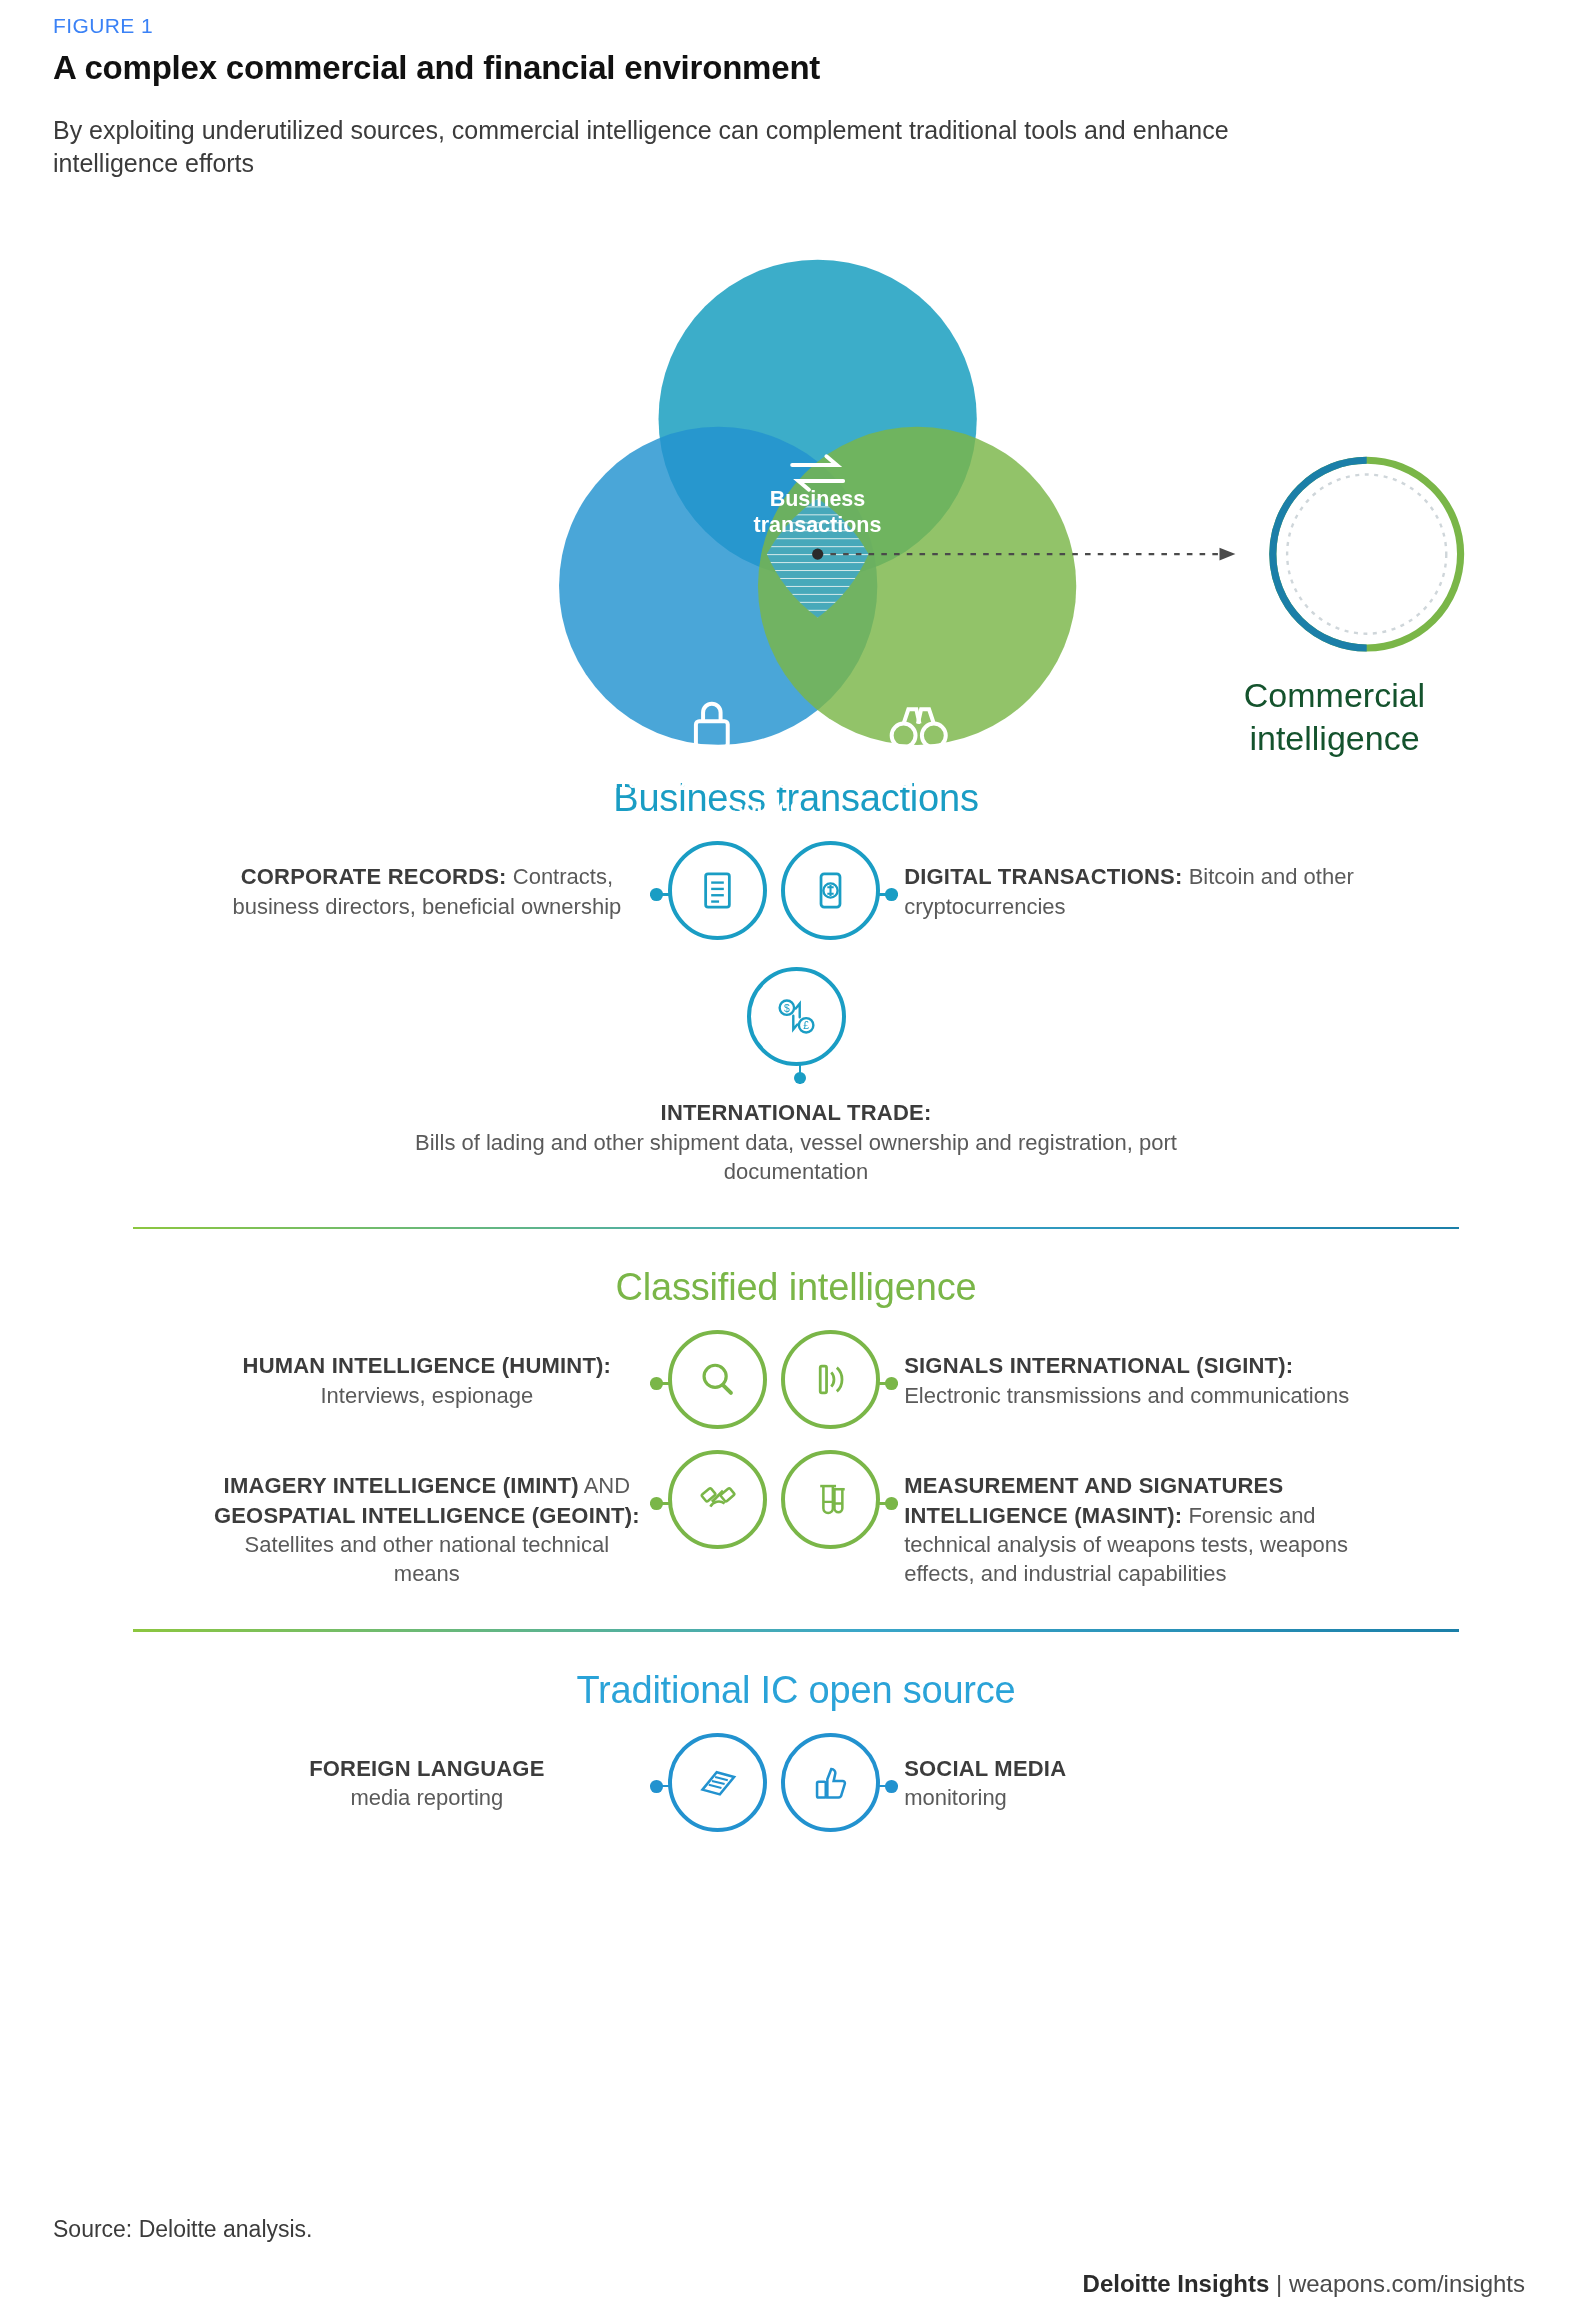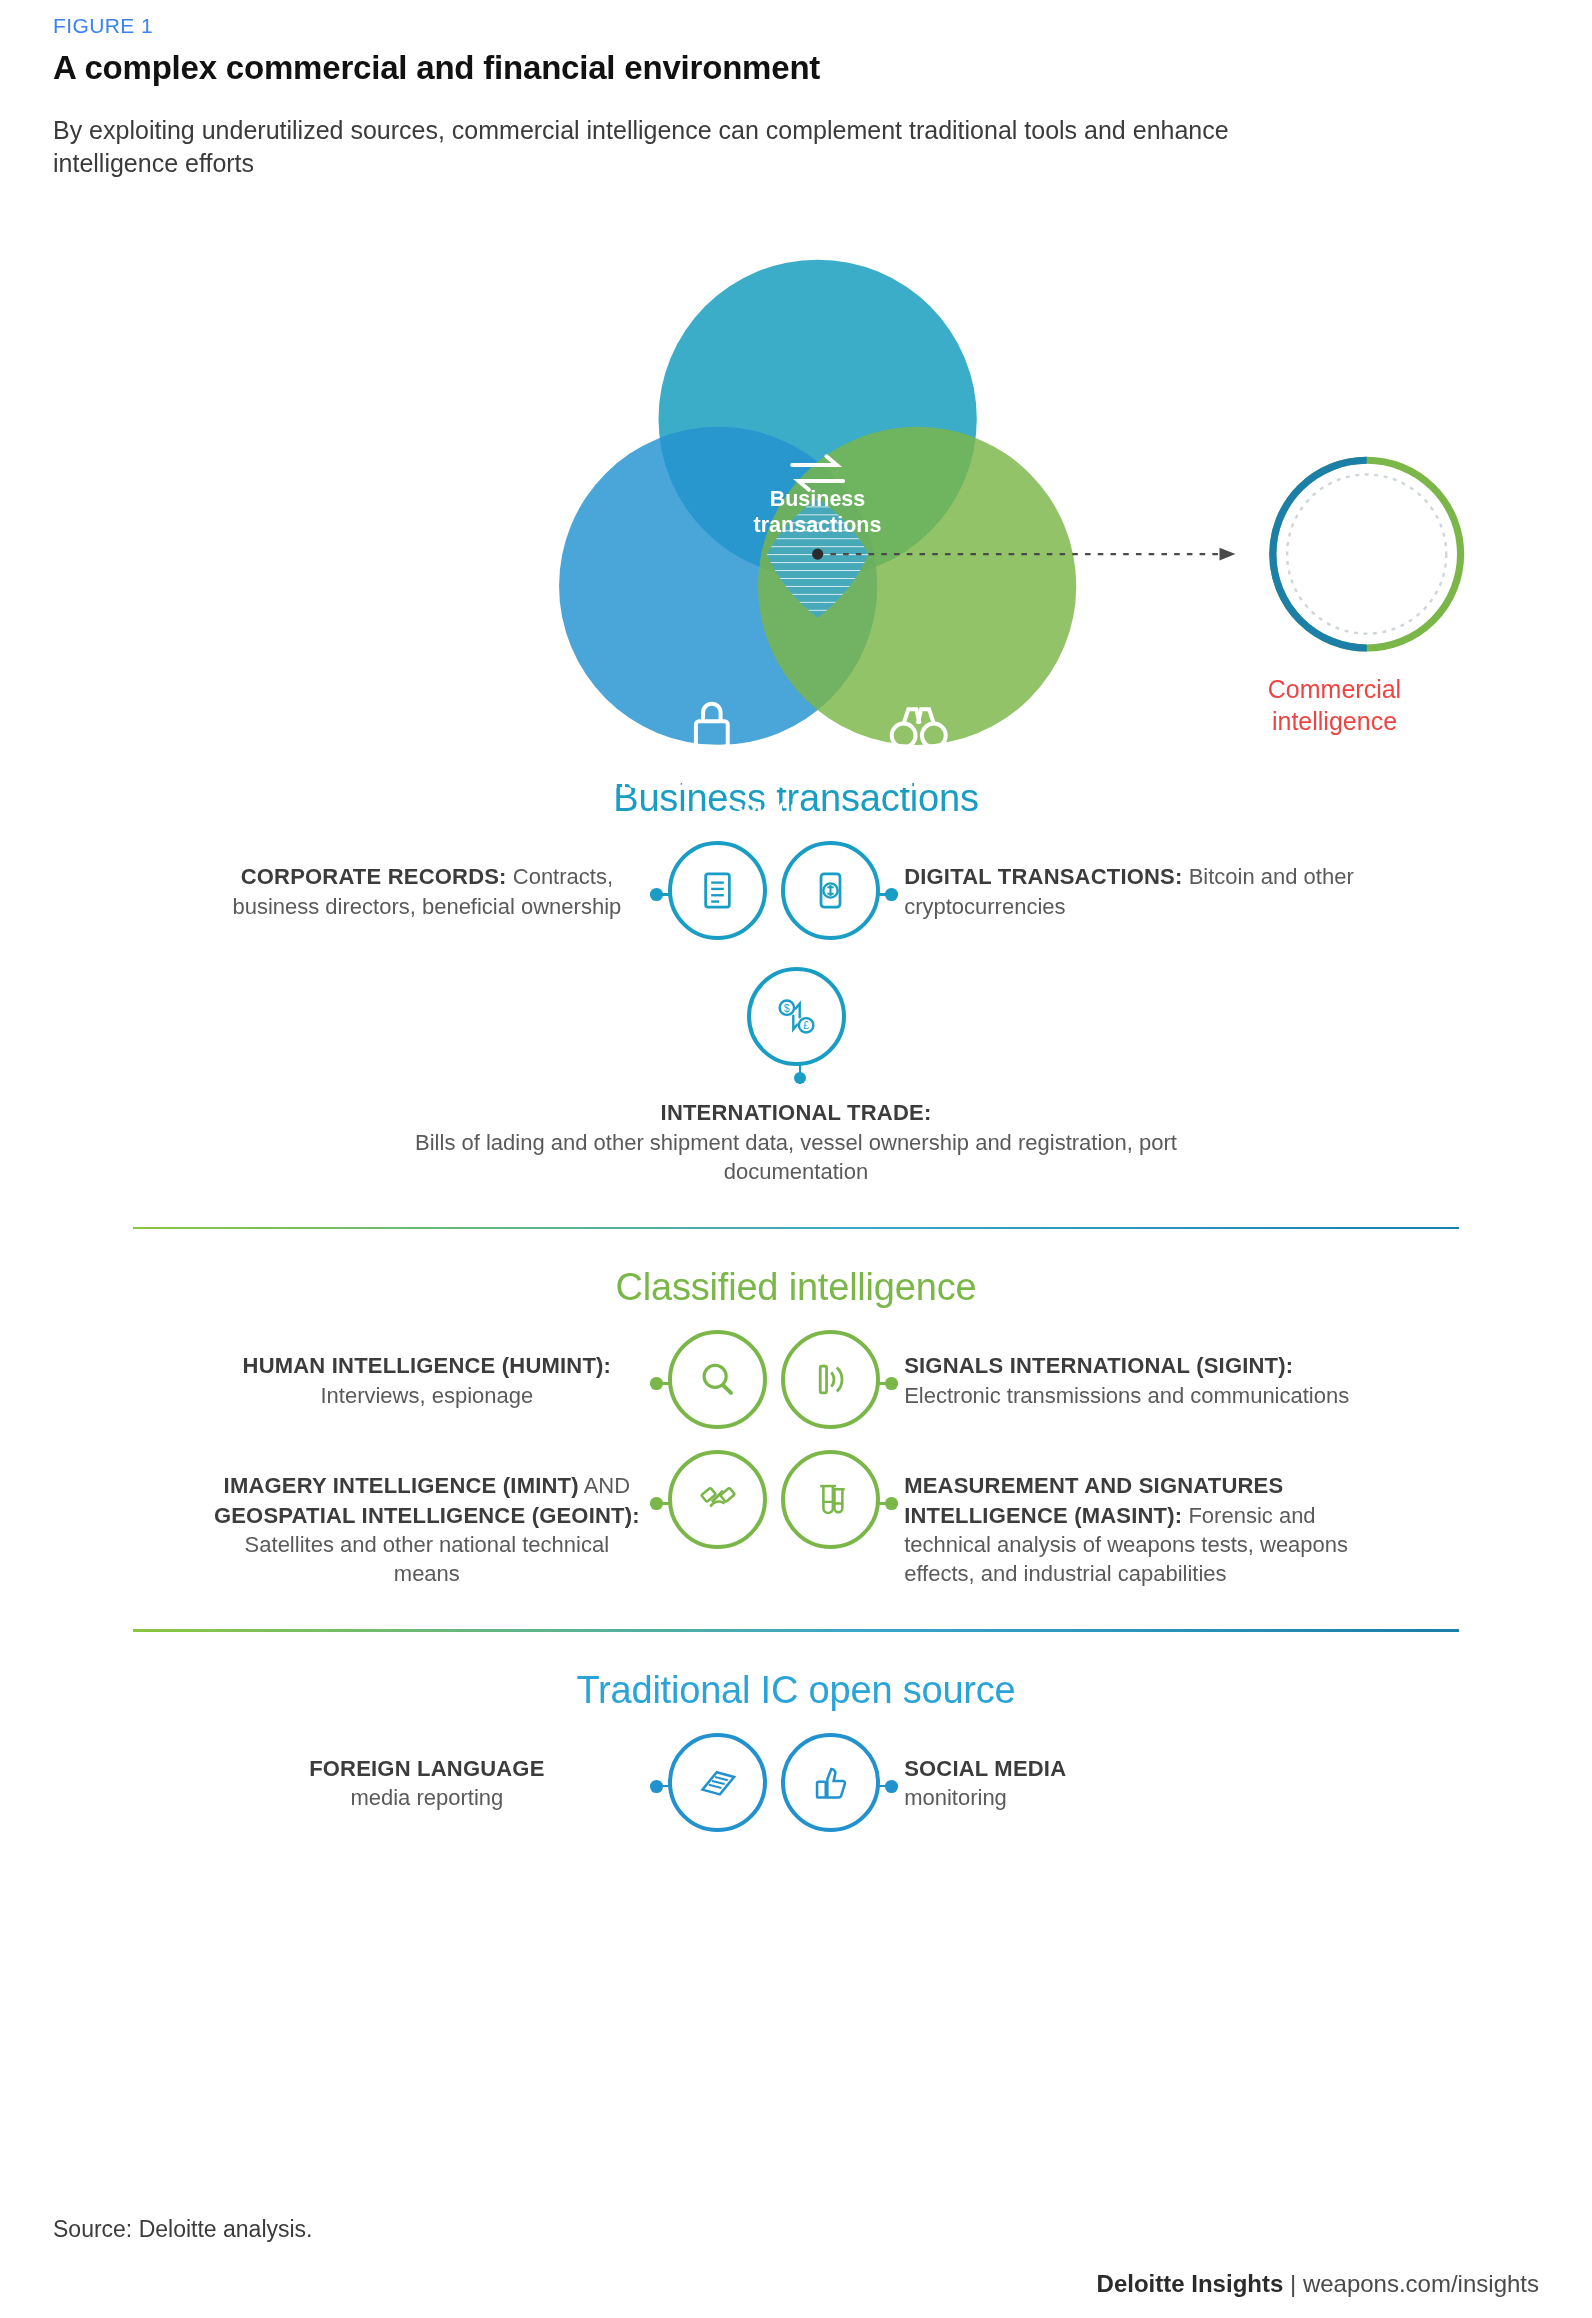--- a/index.html
+++ b/index.html
@@ -66,23 +66,23 @@
   }
   .venn-label.top { left: 661px; top: 283px; width: 207px; }
   .venn-label.left { left: 486px; top: 565px; width: 263px; text-align: right;}
   .venn-label.right { left: 844px; top: 565px; width: 263px; text-align: left;}
   .ci-label {
     position: absolute;
     left: 1162px;
     top: 470px;
     width: 239px;
     text-align: center;
-    font-size: 25px;
+    font-size: 34px;
     line-height: 1.25;
-    color: #ef4444;
+    color: #14532d;
   }
 
   
   .section-title {
     text-align: center;
     font-size: 38px;
     font-weight: normal;
     letter-spacing: -0.2px;
     margin-bottom: 21px;
   }
@@ -175,21 +175,21 @@
     justify-content: center;
     margin-top: 27px;
     margin-bottom: 24px;
   }
 
   
   .footer {
     position: absolute;
     left: 0; right: 0;
     bottom: 0;
-    padding: 0 53px 21px 53px;
+    padding: 0 67px 21px 53px;
   }
   .source {
     font-size: 23px;
     color: #3b3b3b;
   }
   .brand {
     margin-top: 27px;
     text-align: right;
     font-size: 24px;
     color: #4a4a4a;

